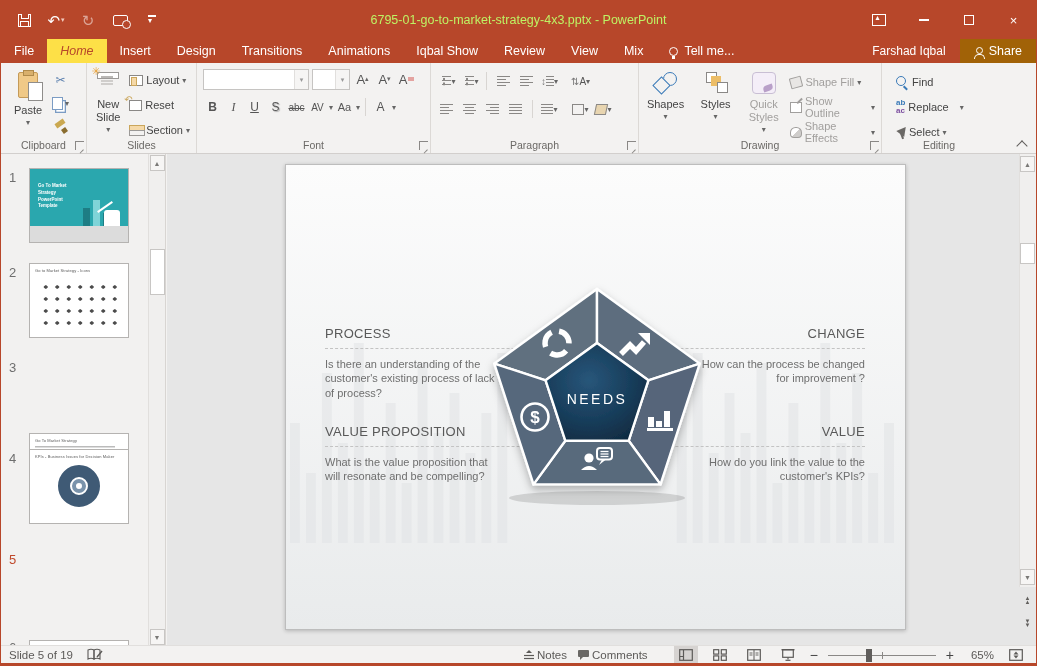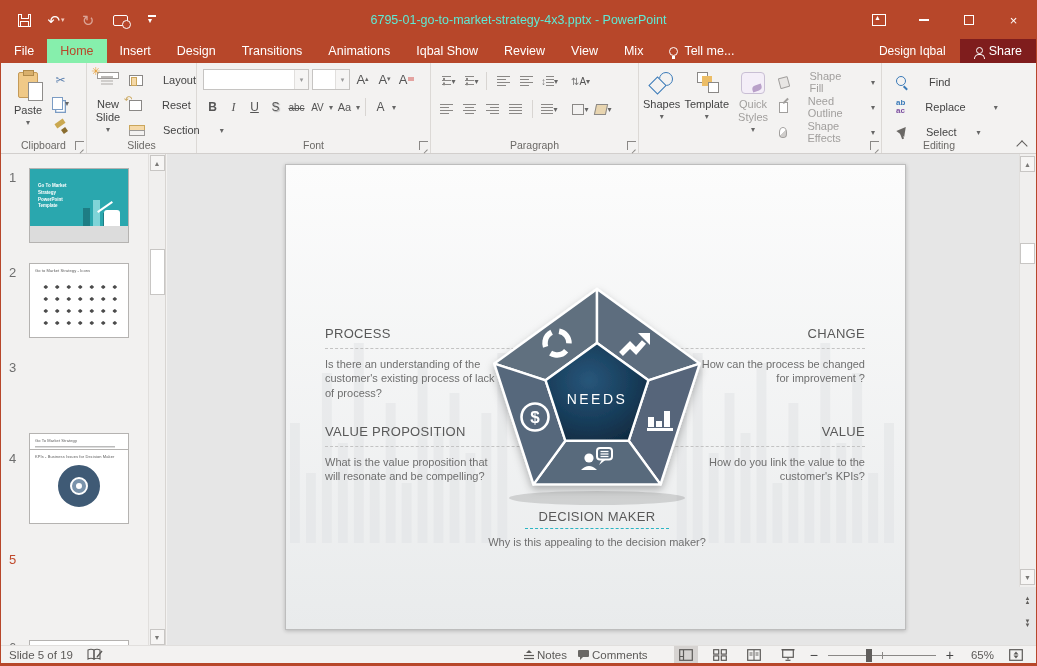--- a/index.html
+++ b/index.html
@@ -17,53 +17,53 @@
   .icon-save:before{ content:""; position:absolute; left:2px; top:-1px; width:6px; height:4px; background:#b7472a; border:1.5px solid #fff; border-top:none;}
   .icon-save:after{ content:""; position:absolute; left:1px; bottom:0; width:7px; height:4px; border:1.5px solid #fff; border-bottom:none;}
   .glyph-undo{ font-size:15px; color:#fff; line-height:1;}
   .glyph-redo{ font-size:15px; color:rgba(255,255,255,.5); line-height:1;}
   .tinycaret{ font-size:7px; color:#f3c9bd; margin-left:1px;}
   .icon-present{ width:15px; height:11px; border:1.5px solid #fff; border-radius:2px; position:relative;}
   .icon-present:after{ content:""; position:absolute; right:-4px; bottom:-4px; width:7px; height:7px; border:1.3px solid #fff; border-radius:50%; background:#b7472a;}
   .icon-qatmore{ position:relative; width:10px; height:10px;}
   .icon-qatmore:before{ content:""; position:absolute; top:0; left:1px; width:8px; height:1.5px; background:#fff;}
   .icon-qatmore:after{ content:"▾"; position:absolute; top:1px; left:1px; font-size:8px; color:#fff;}
-  .tb-title{ position:absolute; left:0; right:0; text-align:center; font-size:12.5px; color:#5eead4; pointer-events:none;}
+  .tb-title{ position:absolute; left:0; right:0; text-align:center; font-size:12.5px; color:#bef264; pointer-events:none;}
   .winbtns{ margin-left:auto; display:flex; height:38px; }
   .winbtn{ width:45px; height:38px; display:flex; align-items:center; justify-content:center; font-size:13px; color:#fff; cursor:default;}
   .icon-ribbonopts{ width:14px; height:12px; border:1.3px solid #fff; position:relative;}
   .icon-ribbonopts:before{ content:"▴"; position:absolute; left:3px; top:-2px; font-size:8px; color:#fff;}
   .icon-max{ width:10px; height:10px; border:1.3px solid #fff;}
   .icon-min{ width:10px; height:1.5px; background:#fff;}
 
   
   .tabrow{ position:absolute; left:0; top:38px; right:0; height:24px; background:#b7472a;
            display:flex; align-items:stretch; color:#fff; font-size:12.5px;}
   .tab{ padding:0 13px; display:flex; align-items:center; cursor:default; }
-  .tab.active{ background:#86efac; color:#b7472a; }
+  .tab.active{ background:#fde047; color:#b7472a;font-style:italic; }
   .tellme{ display:flex; align-items:center; gap:6px; padding:0 13px; }
   .icon-bulb{ width:9px; height:9px; border:1.3px solid #fff; border-radius:50%; position:relative;}
   .icon-bulb:after{ content:""; position:absolute; left:2px; bottom:-4px; width:3px; height:3px; background:#fff;}
   .tab-right{ margin-left:auto; display:flex; align-items:center; }
   .username{ font-size:12px; padding:0 14px; }
-  .sharebtn{ background:#7f1d1d; height:24px; display:flex; align-items:center; gap:6px; padding:0 14px; font-size:12.5px;}
+  .sharebtn{ background:#a16207; height:24px; display:flex; align-items:center; gap:6px; padding:0 14px; font-size:12.5px;}
   .icon-person{ width:9px; height:9px; position:relative; }
   .icon-person:before{ content:""; position:absolute; left:2px; top:0; width:5px; height:5px; border:1.2px solid #fff; border-radius:50%;}
   .icon-person:after{ content:""; position:absolute; left:0; bottom:-3px; width:9px; height:4px; border:1.2px solid #fff; border-bottom:none; border-radius:5px 5px 0 0;}
 
   
   .ribbon{ position:absolute; left:0; top:62px; right:0; height:91px; background:#f3f2f1;
            border-bottom:1px solid #d2cfcd; display:flex; }
   .rgroup{ position:relative; height:100%; border-right:1px solid #dcd9d6; padding:4px 4px 16px 4px; }
   .rgroup-label{ position:absolute; bottom:2px; left:0; right:0; text-align:center; font-size:10.5px; color:#6b6966;}
   .launcher{ position:absolute; right:2px; bottom:3px; width:9px; height:9px; border-top:1.2px solid #8a8886; border-left:1.2px solid #8a8886;}
   .launcher:after{ content:""; position:absolute; right:0px; bottom:0px; width:5px; height:1.2px; background:#8a8886; transform:rotate(-45deg); transform-origin:right bottom;}
   .bigbtn{ display:flex; flex-direction:column; align-items:center; justify-content:flex-start; width:46px; height:68px; padding-top:5px; font-size:11px; color:#444; text-align:center; line-height:1.25; cursor:default;}
   .bigbtn .caret{ font-size:8px; color:#666;}
-  .smallrow{ display:flex; align-items:center; gap:20px; height:22px; font-size:11px; color:#444; padding:0 2px; cursor:default; }
+  .smallrow{ display:flex; align-items:center; gap:3px; height:22px; font-size:11px; color:#444; padding:0 2px; cursor:default; }
   .caret{ font-size:8px; color:#666; }
   .rbtn{ display:inline-flex; align-items:center; justify-content:center; min-width:19px; height:20px; font-size:12px; color:#555; cursor:default; }
   .divider-v{ width:1px; height:18px; background:#d8d5d2; margin:0 3px; }
 
   .icon-clipboard{ width:20px; height:26px; background:#f0c987; border:1.5px solid #c49a58; border-radius:2px; position:relative;}
   .icon-clipboard:before{ content:""; position:absolute; left:4px; top:-3px; width:9px; height:4px; background:#d9b06c; border:1px solid #b08a4a;}
   .icon-clipboard:after{ content:""; position:absolute; right:-6px; bottom:-4px; width:13px; height:17px; background:#fff; border:1.2px solid #8f8d8b;}
   .icon-copy{ width:11px; height:13px; border:1.3px solid #7b9cc4; background:#fff; box-shadow:3px 3px 0 -1.3px #fff, 3px 3px 0 0 #7b9cc4;}
   .icon-brush{ width:13px; height:13px; position:relative;}
   .icon-brush:before{ content:""; position:absolute; left:1px; top:1px; width:10px; height:5px; background:#caa850; transform:rotate(-35deg);}
@@ -237,21 +237,21 @@
     <span class="tab">Animations</span>
     <span class="tab">Iqbal Show</span>
     <span class="tab">Review</span>
     <span class="tab">View</span>
     <span class="tab">Mix</span>
     <span class="tellme">
       <span class="icon-bulb"></span>
       <span>Tell me...</span>
     </span>
     <span class="tab-right">
-      <span class="username">Design Iqbal</span>
+      <span class="username">Farshad Iqbal</span>
       <span class="sharebtn">
         <span class="icon-person"></span>
         <span>Share</span>
       </span>
     </span>
   </div>
 
   <div class="ribbon">
 
     <div class="rgroup" style="width:86px">
@@ -408,46 +408,47 @@
       <div style="display:flex; gap:4px;">
         <div class="bigbtn" style="width:48px">
           <span class="icon-shapes"></span>
           <span style="margin-top:6px">Shapes</span>
             <span class="caret">▾</span>
         </div>
         <div class="bigbtn" style="width:50px">
           <span class="icon-arrange">
               <i></i>
             </span>
-          <span style="margin-top:6px">Template</span>
+          <span style="margin-top:6px">Styles</span>
             <span class="caret">▾</span>
         </div>
         <div class="bigbtn dis" style="width:44px">
           <span class="icon-quickstyle"></span>
           <span style="margin-top:4px; width:40px;">Quick Styles</span>
             <span class="caret">▾</span>
         </div>
         <div class="grp-col" style="padding-top:4px">
           <span class="smallrow dis">
               <span class="icon-fill"></span>
               <span>Shape Fill</span>
               <span class="caret">▾</span>
             </span>
           <span class="smallrow dis">
               <span class="icon-outline"></span>
-              <span>Need Outline</span>
+              <span>Show Outline</span>
               <span class="caret">▾</span>
             </span>
           <span class="smallrow dis">
               <span class="icon-effects"></span>
               <span>Shape Effects</span>
               <span class="caret">▾</span>
             </span>
         </div>
       </div>
+      <span class="rgroup-label">Drawing</span>
       <span class="launcher"></span>
     </div>
 
     <div class="rgroup" style="width:114px; border-right:none">
       <div class="grp-col" style="padding:4px 0 0 8px">
         <span class="smallrow">
             <span class="icon-find"></span>
             <span>Find</span>
           </span>
         <span class="smallrow">
@@ -615,24 +616,20 @@
               <path d="M -14,9 Q -6,1 2,9 Z" fill="#fff"></path>
               <rect x="2" y="-13" width="15" height="11.5" rx="3" fill="none" stroke="#fff" stroke-width="2"></rect>
               <path d="M 7,-1.5 L 4,4 L 11,-1.5 Z" fill="#fff"></path>
               <line x1="5.5" y1="-9.5" x2="13.5" y2="-9.5" stroke="#fff" stroke-width="1.3"></line>
               <line x1="5.5" y1="-7" x2="13.5" y2="-7" stroke="#fff" stroke-width="1.3"></line>
               <line x1="5.5" y1="-4.5" x2="13.5" y2="-4.5" stroke="#fff" stroke-width="1.3"></line>
             </g>
           </svg>
         </div>
 
-        <div class="dm">
-          <div><span class="h">DECISION MAKER</span></div>
-          <div>Why is this appealing to the decision maker?</div>
-        </div>
       </div>
     </div>
 
     <div class="main-sb">
       <div class="track"></div>
       <div class="sb-btn" style="position:absolute; top:1px; left:0; right:0;">▲</div>
       <div class="sb-thumb" style="position:absolute; top:89px; left:1px; right:1px; height:21px;"></div>
       <div class="sb-btn" style="position:absolute; top:414px; left:0; right:0;">▼</div>
       <div class="dblchev" style="position:absolute; top:437px; left:0; right:0;">
           <span>▲</span>

